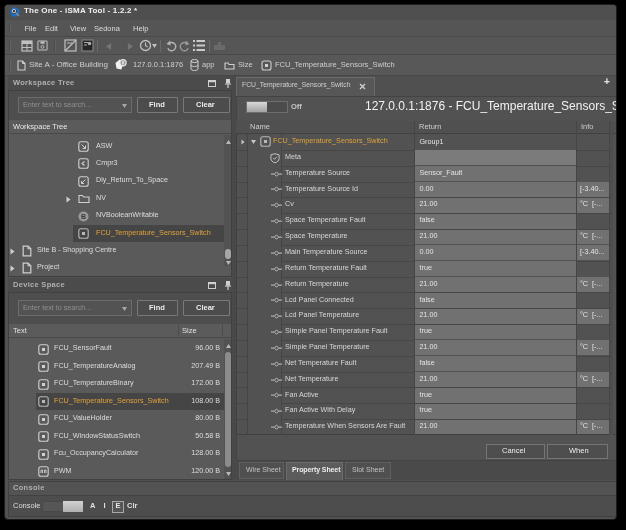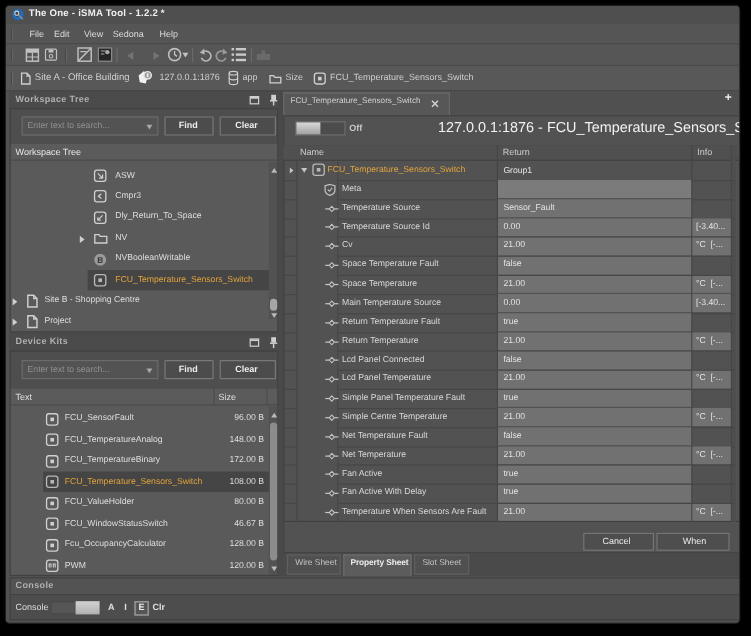--- a/index.html
+++ b/index.html
@@ -191,21 +191,21 @@
 <div class="abs" style="left:219px;top:130px;width:7px;height:131px;background:#525252;"></div>
 <svg style="left:220.5px;top:135px" width="5" height="4" viewBox="0 0 5 4">
       <path d="M2.5 0L5 4H0z" fill="#b8b8b8"></path>
     </svg>
 <svg style="left:220.5px;top:256px" width="5" height="4" viewBox="0 0 5 4">
       <path d="M2.5 4L5 0H0z" fill="#b8b8b8"></path>
     </svg>
 <div class="abs" style="left:219.5px;top:244px;width:6px;height:10px;background:#a6a6a6;border-radius:3px;"></div>
 <div class="abs" style="left:3px;top:273px;width:224px;height:202px;background:#4e4e4e;border:1px solid #404040;"></div>
 <div class="abs" style="left:3px;top:273px;width:224px;height:15px;background:#4b4b4b;border-bottom:1px solid #404040;"></div>
-<div class="txt" style="left:8px;top:276px;font-size:7.5px;color:#b0b0b0;font-weight:bold;letter-spacing:.3px;">Device Kits</div>
+<div class="txt" style="left:8px;top:276px;font-size:7.5px;color:#b0b0b0;font-weight:bold;letter-spacing:.3px;">Device Space</div>
 <svg style="left:203px;top:277px" width="8" height="7" viewBox="0 0 8 7">
       <rect x="0.5" y="0.5" width="7" height="6" fill="none" stroke="#cfcfcf" stroke-width="1"></rect>
       <line x1="0.5" y1="1.5" x2="7.5" y2="1.5" stroke="#cfcfcf" stroke-width="1.4"></line>
     </svg>
 <svg style="left:220px;top:276px" width="6" height="9" viewBox="0 0 6 9">
       <rect x="1" y="0" width="4" height="4.5" fill="#cfcfcf"></rect>
       <line x1="0" y1="5" x2="6" y2="5" stroke="#cfcfcf" stroke-width="1.2"></line>
       <line x1="3" y1="5" x2="3" y2="9" stroke="#cfcfcf" stroke-width="1.2"></line>
     </svg>
 <div class="abs" style="left:13px;top:295px;width:114px;height:16px;background:#535353;border:1px solid #6b6b6b;"></div>
@@ -227,21 +227,21 @@
       <rect x="0.8" y="0.8" width="9.4" height="9.4" rx="2" fill="none" stroke="#d0d0d0" stroke-width="1.1"></rect>
       <rect x="4" y="4" width="3" height="3" fill="#d0d0d0"></rect>
     </svg>
 <div class="txt" style="left:49px;top:339px;font-size:7.2px;color:#dedede;">FCU_SensorFault</div>
 <div class="txt" style="left:215px;top:339px;font-size:7.2px;color:#dedede;transform:translateX(-100%);">96.00 B</div>
 <svg style="left:33px;top:356.0px" width="11" height="11" viewBox="0 0 11 11">
       <rect x="0.8" y="0.8" width="9.4" height="9.4" rx="2" fill="none" stroke="#d0d0d0" stroke-width="1.1"></rect>
       <rect x="4" y="4" width="3" height="3" fill="#d0d0d0"></rect>
     </svg>
 <div class="txt" style="left:49px;top:356.5px;font-size:7.2px;color:#dedede;">FCU_TemperatureAnalog</div>
-<div class="txt" style="left:215px;top:356.5px;font-size:7.2px;color:#dedede;transform:translateX(-100%);">148.00 B</div>
+<div class="txt" style="left:215px;top:356.5px;font-size:7.2px;color:#dedede;transform:translateX(-100%);">207.49 B</div>
 <svg style="left:33px;top:373.5px" width="11" height="11" viewBox="0 0 11 11">
       <rect x="0.8" y="0.8" width="9.4" height="9.4" rx="2" fill="none" stroke="#d0d0d0" stroke-width="1.1"></rect>
       <rect x="4" y="4" width="3" height="3" fill="#d0d0d0"></rect>
     </svg>
 <div class="txt" style="left:49px;top:374px;font-size:7.2px;color:#dedede;">FCU_TemperatureBinary</div>
 <div class="txt" style="left:215px;top:374px;font-size:7.2px;color:#dedede;transform:translateX(-100%);">172.00 B</div>
 <div class="abs" style="left:31px;top:387.75px;width:189px;height:17.5px;background:#454545;"></div>
 <svg style="left:33px;top:391.0px" width="11" height="11" viewBox="0 0 11 11">
       <rect x="0.8" y="0.8" width="9.4" height="9.4" rx="2" fill="none" stroke="#b8b8b8" stroke-width="1.1"></rect>
       <rect x="4" y="4" width="3" height="3" fill="#b8b8b8"></rect>
@@ -252,21 +252,21 @@
       <rect x="0.8" y="0.8" width="9.4" height="9.4" rx="2" fill="none" stroke="#d0d0d0" stroke-width="1.1"></rect>
       <rect x="4" y="4" width="3" height="3" fill="#d0d0d0"></rect>
     </svg>
 <div class="txt" style="left:49px;top:409px;font-size:7.2px;color:#dedede;">FCU_ValueHolder</div>
 <div class="txt" style="left:215px;top:409px;font-size:7.2px;color:#dedede;transform:translateX(-100%);">80.00 B</div>
 <svg style="left:33px;top:426.0px" width="11" height="11" viewBox="0 0 11 11">
       <rect x="0.8" y="0.8" width="9.4" height="9.4" rx="2" fill="none" stroke="#d0d0d0" stroke-width="1.1"></rect>
       <rect x="4" y="4" width="3" height="3" fill="#d0d0d0"></rect>
     </svg>
 <div class="txt" style="left:49px;top:426.5px;font-size:7.2px;color:#dedede;">FCU_WindowStatusSwitch</div>
-<div class="txt" style="left:215px;top:426.5px;font-size:7.2px;color:#dedede;transform:translateX(-100%);">46.67 B</div>
+<div class="txt" style="left:215px;top:426.5px;font-size:7.2px;color:#dedede;transform:translateX(-100%);">50.58 B</div>
 <svg style="left:33px;top:443.5px" width="11" height="11" viewBox="0 0 11 11">
       <rect x="0.8" y="0.8" width="9.4" height="9.4" rx="2" fill="none" stroke="#d0d0d0" stroke-width="1.1"></rect>
       <rect x="4" y="4" width="3" height="3" fill="#d0d0d0"></rect>
     </svg>
 <div class="txt" style="left:49px;top:444px;font-size:7.2px;color:#dedede;">Fcu_OccupancyCalculator</div>
 <div class="txt" style="left:215px;top:444px;font-size:7.2px;color:#dedede;transform:translateX(-100%);text-align:right;">128.00 B</div>
 <svg style="left:33px;top:461.0px" width="11" height="11" viewBox="0 0 11 11">
       <rect x="0.8" y="0.8" width="9.4" height="9.4" rx="2" fill="none" stroke="#d0d0d0" stroke-width="1.1"></rect>
       <path d="M3 7V4h1.5v3M6.5 7V4H8v3" stroke="#d0d0d0" stroke-width="0.9" fill="none"></path>
     </svg>
@@ -450,21 +450,21 @@
 <div class="abs" style="left:232px;top:334.9473684210526px;width:10px;height:1px;background:#464646;"></div>
 <div class="abs" style="left:410px;top:335.4473684210526px;width:161px;height:14.842105263157896px;background:#717171;"></div>
 <div class="txt" style="left:414.5px;top:338.06842105263155px;font-size:7.2px;color:#e4e4e4;">21.00</div>
 <div class="abs" style="left:572px;top:335.4473684210526px;width:31.5px;height:14.842105263157896px;background:#717171;"></div>
 <div class="txt" style="left:575px;top:338.06842105263155px;font-size:7.2px;color:#e4e4e4;">°C&nbsp; [-...</div>
 <svg style="left:265.5px;top:339.86842105263156px" width="11" height="6" viewBox="0 0 11 6">
       <rect x="0" y="2.6" width="3.3" height="1" fill="#c4c4c4"></rect>
       <rect x="7.7" y="2.6" width="3.3" height="1" fill="#c4c4c4"></rect>
       <path d="M5.5 0.9L7.6 3.1 5.5 5.3 3.4 3.1z" fill="none" stroke="#c4c4c4" stroke-width="0.9"></path>
     </svg>
-<div class="txt" style="left:280px;top:338.06842105263155px;font-size:7.2px;color:#d8d8d8;">Simple Centre Temperature</div>
+<div class="txt" style="left:280px;top:338.06842105263155px;font-size:7.2px;color:#d8d8d8;">Simple Panel Temperature</div>
 <div class="abs" style="left:276px;top:350.7894736842105px;width:331px;height:1px;background:#464646;"></div>
 <div class="abs" style="left:232px;top:350.7894736842105px;width:10px;height:1px;background:#464646;"></div>
 <div class="abs" style="left:410px;top:351.2894736842105px;width:161px;height:14.842105263157896px;background:#717171;"></div>
 <div class="txt" style="left:414.5px;top:353.91052631578947px;font-size:7.2px;color:#e4e4e4;">false</div>
 <svg style="left:265.5px;top:355.7105263157895px" width="11" height="6" viewBox="0 0 11 6">
       <rect x="0" y="2.6" width="3.3" height="1" fill="#c4c4c4"></rect>
       <rect x="7.7" y="2.6" width="3.3" height="1" fill="#c4c4c4"></rect>
       <path d="M5.5 0.9L7.6 3.1 5.5 5.3 3.4 3.1z" fill="none" stroke="#c4c4c4" stroke-width="0.9"></path>
     </svg>
 <div class="txt" style="left:280px;top:353.91052631578947px;font-size:7.2px;color:#d8d8d8;">Net Temperature Fault</div>

